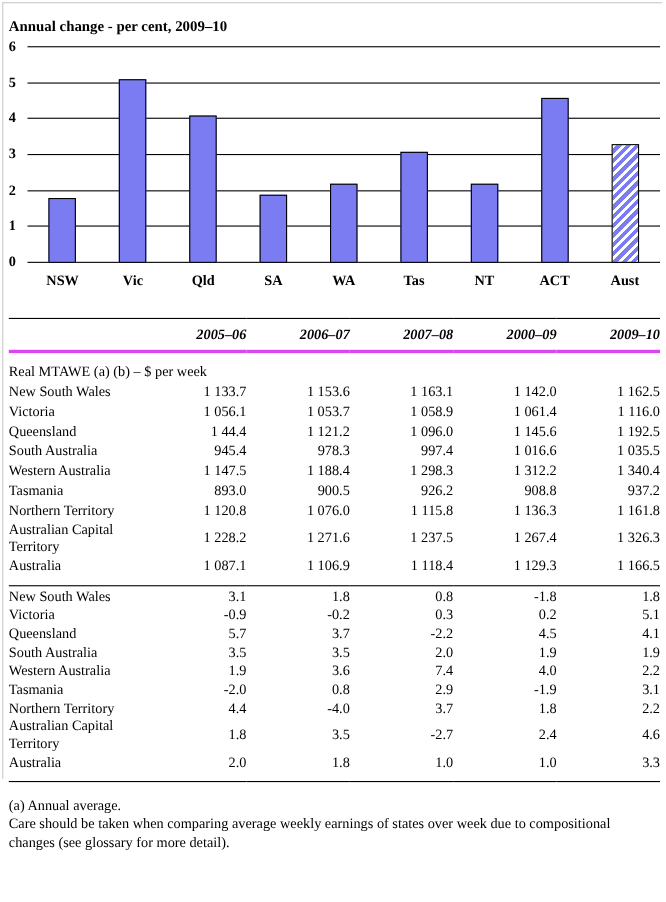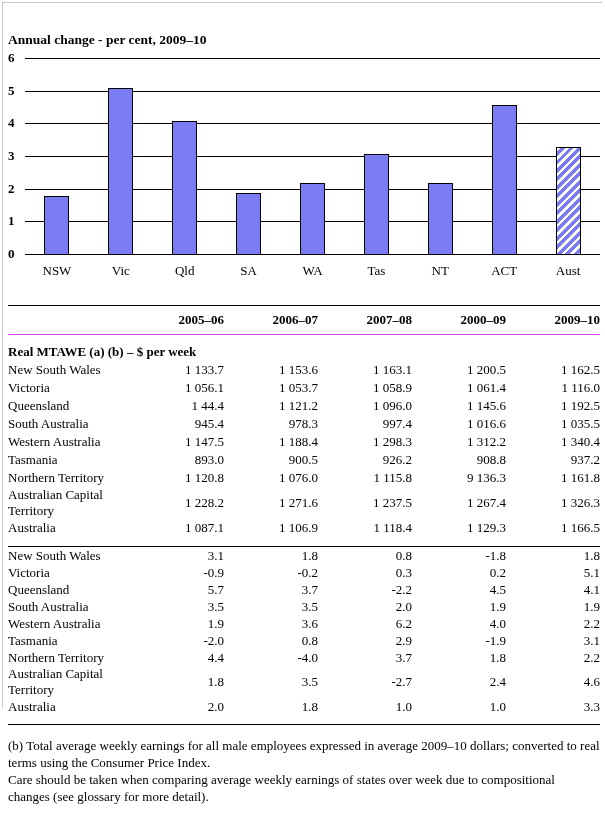--- a/index.html
+++ b/index.html
@@ -2,43 +2,43 @@
 <html><head>
 <meta charset="utf-8">
 <style>
   html,body { margin:0; padding:0; background:#fff; }
   body { width:605px; height:820px; font-family:"Liberation Serif", serif; color:#000; overflow:hidden; }
   .page { position:relative; width:605px; height:820px; box-sizing:border-box; background:#fff; }
   .frame-top { position:absolute; top:2px; left:2px; width:600px; height:1px; background:#c9c9c9; }
   .frame-left { position:absolute; top:2px; left:2px; width:1px; height:706px; background:#c9c9c9; }
 
   
-  .chart { padding-top:32px; }
+  .chart { padding-top:16px; }
   .chart-title { margin-left:8px; font-size:13.5px; font-weight:bold; height:16px; line-height:16px; }
   .plot { position:relative; margin:11px 5px 0 25px; height:196px; }
   .gridline { position:absolute; left:0; right:0; height:1px; background:#000; z-index:1; }
   .ytick { position:absolute; left:-17px; width:16px; font-size:13px; font-weight:bold; line-height:16px; z-index:1; }
   .bars { position:absolute; left:0; right:0; top:0; bottom:0; display:flex; align-items:flex-end; z-index:2; }
   .bar-slot { flex:1; display:flex; justify-content:center; align-items:flex-end; height:100%; }
   .bar { width:25px; box-sizing:border-box; background:#7c7cf2; border:1px solid #000; }
   .bar.hatched { background:repeating-linear-gradient(135deg, #ffffff 0px, #ffffff 2.5px, #7c7cf2 2.5px, #7c7cf2 6px); }
   .x-labels { display:flex; margin:8px 5px 0 25px; }
-  .x-label { flex:1; text-align:center; font-size:13px; font-weight:normal; height:16px; line-height:16px; }
+  .x-label { flex:1; text-align:center; font-size:13px; font-weight:bold; height:16px; line-height:16px; }
 
   
   .table-wrap { margin:26px 5px 0 8px; }
   table.data { width:592px; border-collapse:collapse; table-layout:fixed; font-size:13px; }
   col.lab { width:auto; }
   col.val { width:94px; }
-  thead th { border-top:1px solid #000; border-bottom:1px solid #d946ef; height:28px;
-             font-weight:bold; text-align:right; padding:0; vertical-align:middle; }
+  thead th { border-top:1px solid #000; border-bottom:3px solid #d946ef; height:28px;
+             font-weight:bold; text-align:right; padding:0; vertical-align:middle;font-style:italic; }
   thead th.first { text-align:left; }
   td { padding:0; vertical-align:middle; }
   td.num { text-align:right; }
-  tr.section-heading-row td { font-weight:bold; padding-top:7px; height:19px; }
+  tr.section-heading-row td { font-weight:normal; padding-top:7px; height:19px; }
   tr.data-row.sec0 td { height:18px; }
   tr.data-row.sec1 td { height:17px; }
   tr.spacer-row td { height:9px; border-bottom:1px solid #000; }
 
   
   .footnotes { margin:12px 5px 0 8px; font-size:13px; line-height:17px; }
 </style>
 </head>
 <body>
 
@@ -128,21 +128,21 @@
       </thead>
     <tbody>
           <tr class="section-heading-row sec0">
             <td colspan="6">Real MTAWE (a) (b) – $ per week</td>
           </tr>
           <tr class="data-row sec0">
             <td class="row-label">New South Wales</td>
             <td class="num">1 133.7</td>
             <td class="num">1 153.6</td>
             <td class="num">1 163.1</td>
-            <td class="num">1 200.5</td>
+            <td class="num">1 142.0</td>
             <td class="num">1 162.5</td>
           </tr>
           <tr class="data-row sec0">
             <td class="row-label">Victoria</td>
             <td class="num">1 056.1</td>
             <td class="num">1 053.7</td>
             <td class="num">1 058.9</td>
             <td class="num">1 061.4</td>
             <td class="num">1 116.0</td>
           </tr>
@@ -176,21 +176,21 @@
             <td class="num">900.5</td>
             <td class="num">926.2</td>
             <td class="num">908.8</td>
             <td class="num">937.2</td>
           </tr>
           <tr class="data-row sec0">
             <td class="row-label">Northern Territory</td>
             <td class="num">1 120.8</td>
             <td class="num">1 076.0</td>
             <td class="num">1 115.8</td>
-            <td class="num">9 136.3</td>
+            <td class="num">1 136.3</td>
             <td class="num">1 161.8</td>
           </tr>
           <tr class="data-row sec0">
             <td class="row-label">Australian Capital Territory</td>
             <td class="num">1 228.2</td>
             <td class="num">1 271.6</td>
             <td class="num">1 237.5</td>
             <td class="num">1 267.4</td>
             <td class="num">1 326.3</td>
           </tr>
@@ -236,21 +236,21 @@
             <td class="num">3.5</td>
             <td class="num">3.5</td>
             <td class="num">2.0</td>
             <td class="num">1.9</td>
             <td class="num">1.9</td>
           </tr>
           <tr class="data-row sec1">
             <td class="row-label">Western Australia</td>
             <td class="num">1.9</td>
             <td class="num">3.6</td>
-            <td class="num">6.2</td>
+            <td class="num">7.4</td>
             <td class="num">4.0</td>
             <td class="num">2.2</td>
           </tr>
           <tr class="data-row sec1">
             <td class="row-label">Tasmania</td>
             <td class="num">-2.0</td>
             <td class="num">0.8</td>
             <td class="num">2.9</td>
             <td class="num">-1.9</td>
             <td class="num">3.1</td>
@@ -280,18 +280,18 @@
             <td class="num">3.3</td>
           </tr>
           <tr class="spacer-row sec1">
             <td colspan="6"></td>
           </tr>
         </tbody>
       </table>
   </div>
 
   <div class="footnotes">
-    <div>(b) Total average weekly earnings for all male employees expressed in average 2009–10 dollars; converted to real terms using the Consumer Price Index.</div>
+    <div>(a) Annual average.</div>
     <div>Care should be taken when comparing average weekly earnings of states over week due to compositional</div>
     <div>changes (see glossary for more detail).</div>
 
   </div>
 </div>
 
 </body></html>

